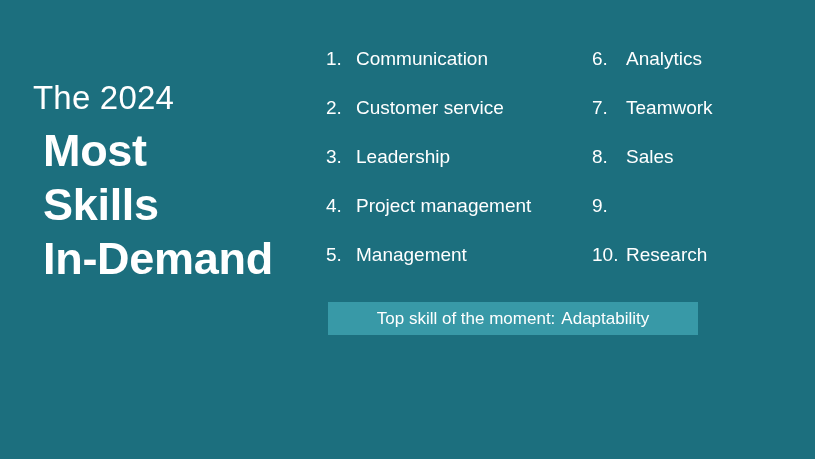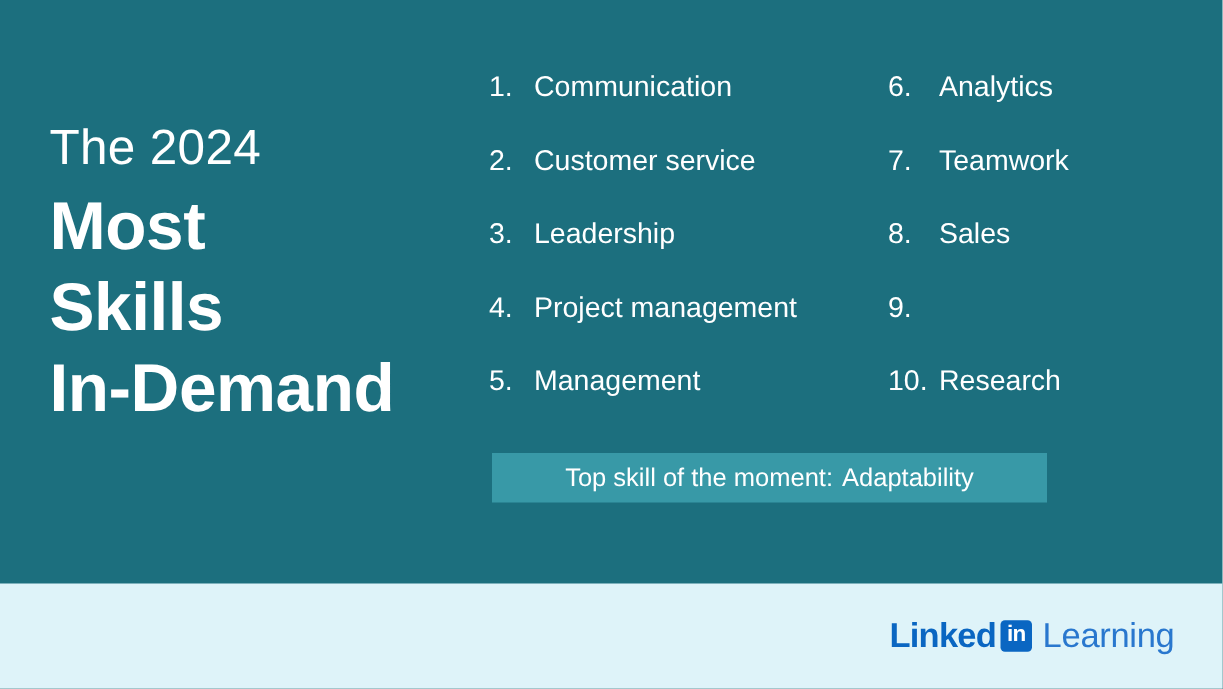--- a/index.html
+++ b/index.html
@@ -37,20 +37,21 @@
   .headline-eyebrow {
     font-size: 33px;
     font-weight: 300;
     color: #FFFFFF;
     letter-spacing: 0.2px;
     line-height: 40px;
     white-space: nowrap;
   }
   .headline-main {
     margin-top: 6px;
+    margin-left: 10px;
   }
   .headline-line {
     font-size: 45px;
     font-weight: 700;
     color: #FFFFFF;
     line-height: 54px;
     letter-spacing: -0.3px;
     white-space: nowrap;
   }
   
@@ -229,23 +230,14 @@
     </div>
 
     <div class="top-skill-banner">
       <div class="top-skill-text">
         <span>Top skill of the moment:</span><span class="top-skill-value">Adaptability</span>
       </div>
     </div>
 
   </div>
 
-  <div class="footer-bar">
-    <div class="brand-logo">
-      <span class="brand-word">Linked</span>
-      <span class="brand-badge">
-        <span>in</span>
-      </span>
-      <span class="brand-suffix">Learning</span>
-    </div>
-  </div>
 
 </div>
 
 </body></html>

